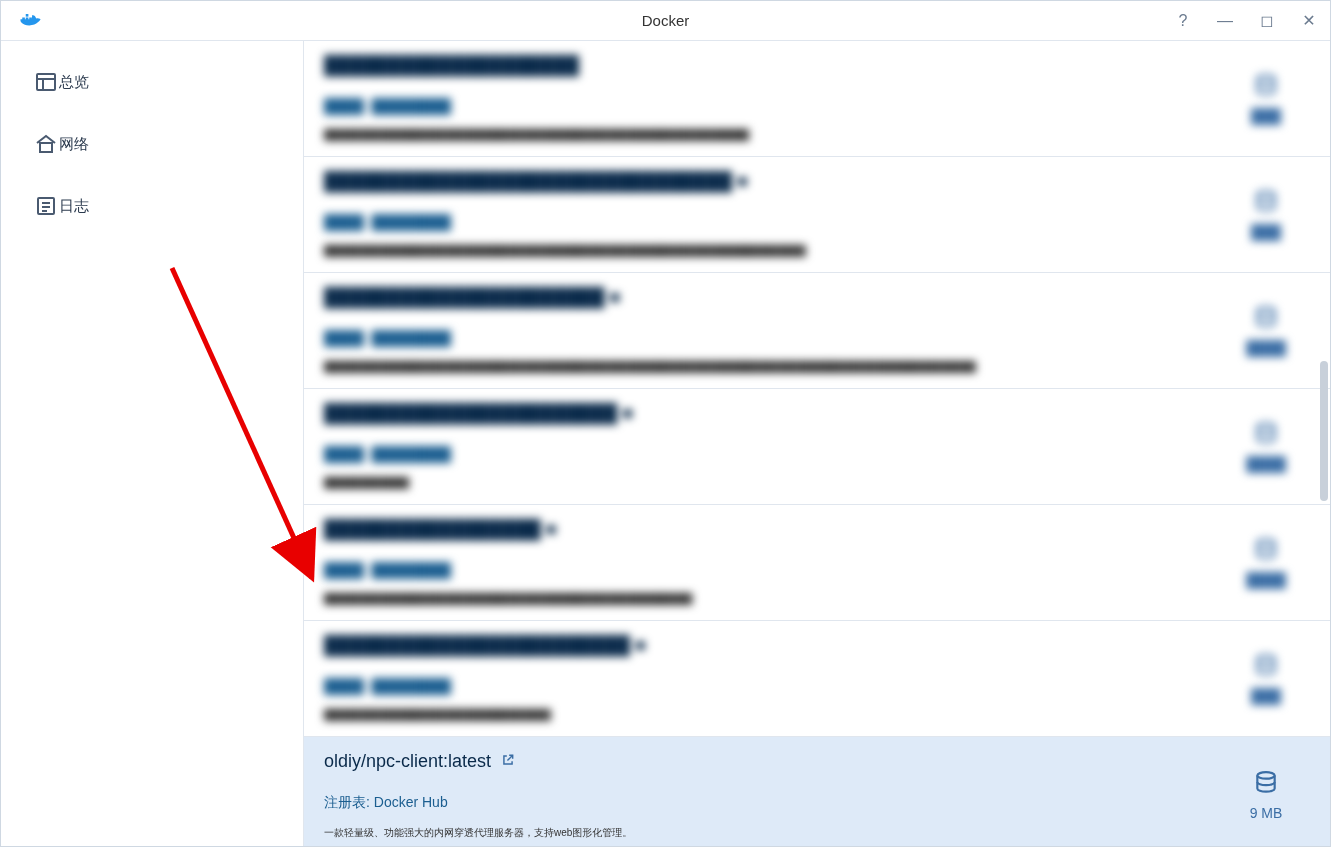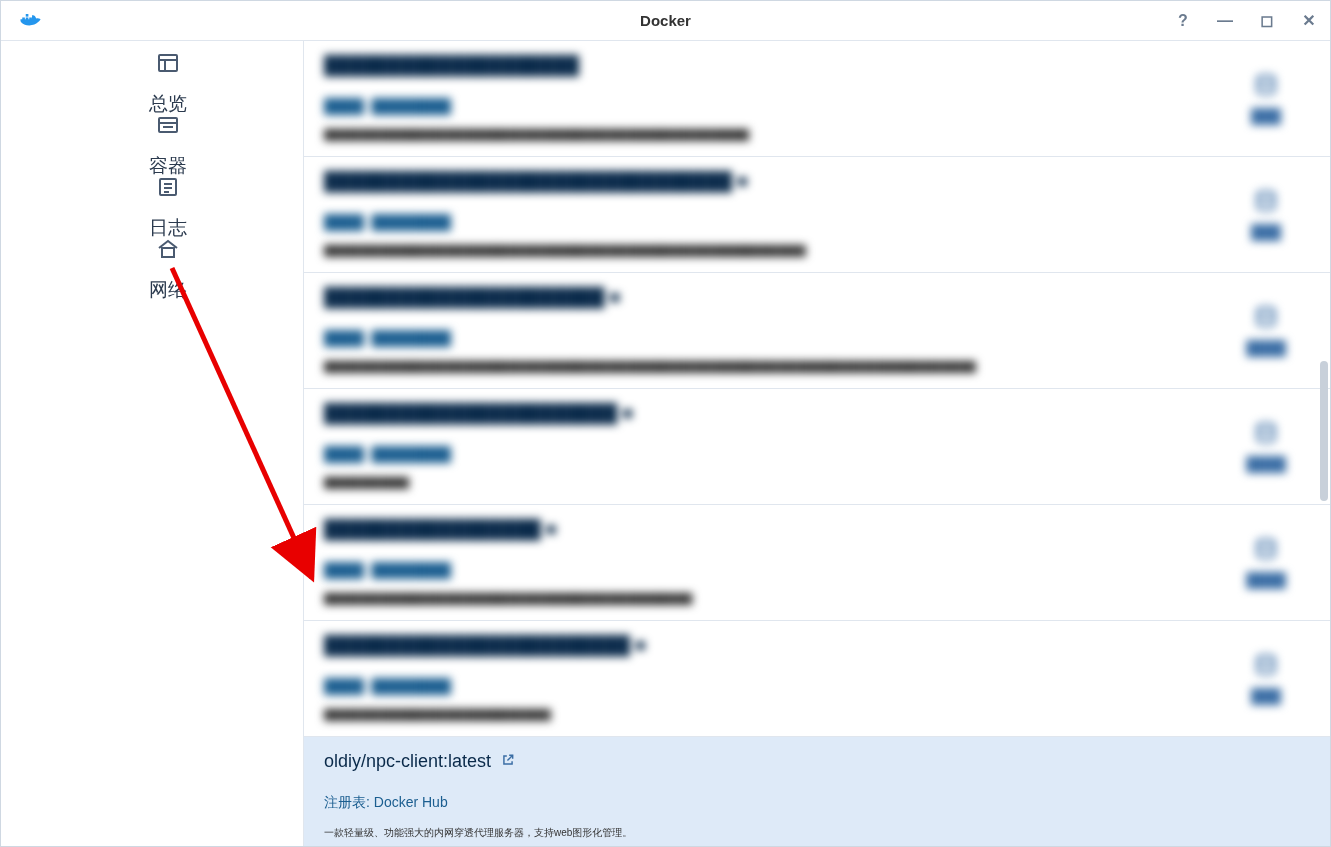--- a/index.html
+++ b/index.html
@@ -1,29 +1,29 @@
 <!DOCTYPE html>
 <html><head>
 <meta charset="utf-8">
 <style>
 * { margin: 0; padding: 0; box-sizing: border-box; font-family: "Microsoft YaHei", Arial, sans-serif; }
 html, body { width: 1331px; height: 847px; background: #fff; overflow: hidden; }
 
 .window { width: 100%; height: 100%; display: flex; flex-direction: column; border: 1px solid #cfd8e2; }
 
-.titlebar { height: 40px; background: #fff; border-bottom: 1px solid #e0e6ee; display: flex; align-items: center; padding: 16px 12px; position: relative; font-weight: bold; }
+.titlebar { height: 40px; background: #fff; border-bottom: 1px solid #e0e6ee; display: flex; align-items: center; padding: 16px 12px; position: relative; }
 .titlebar .app-icon { width: 28px; height: 28px; margin-left: 4px; }
 .titlebar .title { position: absolute; left: 50%; transform: translateX(-50%); font-size: 15px; color: #333; }
 .win-controls { margin-left: auto; display: flex; gap: 24px; color: #6b7b8f; }
 .win-controls span { width: 18px; height: 18px; display: flex; align-items: center; justify-content: center; cursor: pointer; font-size: 16px; }
 
 .body { flex: 1; display: flex; min-height: 0; }
 
 .sidebar { width: 303px; border-right: 1px solid #e0e6ee; padding-top: 10px; background: #fff; }
-.side-item { height: 62px; display: flex; align-items: center; padding-left: 32px; gap: 16px; font-size: 19px; color: #2b3a4e; cursor: pointer; flex-direction: column; }
+.side-item { height: 62px; display: flex; align-items: center; padding-left: 32px; font-size: 15px; color: #2b3a4e; cursor: pointer; }
 .side-item .nav-icon { width: 26px; height: 26px; color: #4a5a70; display: flex; align-items: center; justify-content: center; }
 .side-item.active { background: #1e4b7a; color: #fff; border-radius: 4px; margin: 0 20px 0 20px; padding-left: 12px; }
 .side-item.active .nav-icon { color: #fff; }
 
 .main { flex: 1; display: flex; flex-direction: column; min-width: 0; }
 
 .toolbar { padding: 10px 12px; border-bottom: 1px solid #e0e6ee; display: flex; gap: 14px; }
 .btn { height: 34px; padding: 0 18px; border: 1px solid #c7d0db; background: #fff; border-radius: 4px; font-size: 14px; color: #333; cursor: pointer; display: flex; align-items: center; gap: 6px; }
 .btn .caret { font-size: 10px; color: #555; }
 
@@ -79,48 +79,38 @@
               <rect x="3" y="4" width="18" height="16" rx="1"></rect>
               <line x1="3" y1="9" x2="21" y2="9"></line>
               <line x1="9" y1="9" x2="9" y2="20"></line>
             </svg>
           </span>
         <span>总览</span>
       </div>
       <div class="side-item">
         <span class="nav-icon">
             <svg viewBox="0 0 24 24" width="24" height="24" fill="none" stroke="currentColor" stroke-width="2">
-              <rect x="3" y="5" width="18" height="14" rx="1"></rect>
-              <line x1="3" y1="10" x2="21" y2="10"></line>
-              <line x1="7" y1="14" x2="17" y2="14"></line>
+              <path d="M3 11l9-7 9 7"></path>
+              <rect x="6" y="11" width="12" height="9"></rect>
+              <line x1="6" y1="20" x2="18" y2="20"></line>
             </svg>
           </span>
-        <span>容器</span>
+        <span>网络</span>
       </div>
       <div class="side-item">
         <span class="nav-icon">
             <svg viewBox="0 0 24 24" width="24" height="24" fill="none" stroke="currentColor" stroke-width="2">
               <rect x="4" y="4" width="16" height="16" rx="1"></rect>
               <line x1="8" y1="9" x2="16" y2="9"></line>
               <line x1="8" y1="13" x2="16" y2="13"></line>
               <line x1="8" y1="17" x2="13" y2="17"></line>
             </svg>
           </span>
         <span>日志</span>
       </div>
-      <div class="side-item">
-        <span class="nav-icon">
-            <svg viewBox="0 0 24 24" width="24" height="24" fill="none" stroke="currentColor" stroke-width="2">
-              <path d="M3 11l9-7 9 7"></path>
-              <rect x="6" y="11" width="12" height="9"></rect>
-              <line x1="6" y1="20" x2="18" y2="20"></line>
-            </svg>
-          </span>
-        <span>网络</span>
-      </div>
     </div>
 
     <div class="main">
 
       <div class="list" id="image-list">
 
         <div class="row blurred">
             <div class="info">
               <div class="name">
                 <span>████████████████████</span>
@@ -227,20 +217,28 @@
               <div class="name">
                 <span>oldiy/npc-client:latest</span>
                 <span class="ext"><svg width="14" height="14" viewBox="0 0 24 24" fill="none" stroke="#3b6ea5" stroke-width="2.5">
                     <path d="M14 4h6v6"></path>
                     <path d="M20 4l-9 9"></path>
                     <path d="M19 14v5H5V5h5"></path>
                   </svg></span>
               </div>
               <div class="reg">注册表: Docker Hub</div>
               <div class="desc">一款轻量级、功能强大的内网穿透代理服务器，支持web图形化管理。</div>
+            </div>
+            <div class="size">
+              <span><svg viewBox="0 0 24 24" fill="none" stroke="#3b6ea5" stroke-width="2">
+                  <ellipse cx="12" cy="5" rx="8" ry="3"></ellipse>
+                  <path d="M4 5v6c0 1.7 3.6 3 8 3s8-1.3 8-3V5"></path>
+                  <path d="M4 11v6c0 1.7 3.6 3 8 3s8-1.3 8-3v-6"></path>
+                </svg></span>
+              <span>9 MB</span>
             </div>
           </div>
           <div class="row blurred">
             <div class="info">
               <div class="name">
                 <span>███████████  ■</span>
               </div>
               <div class="reg">████: ████████</div>
               <div class="desc">████████████████████████████████████████████████████████████████████████████████████████</div>
             </div>

